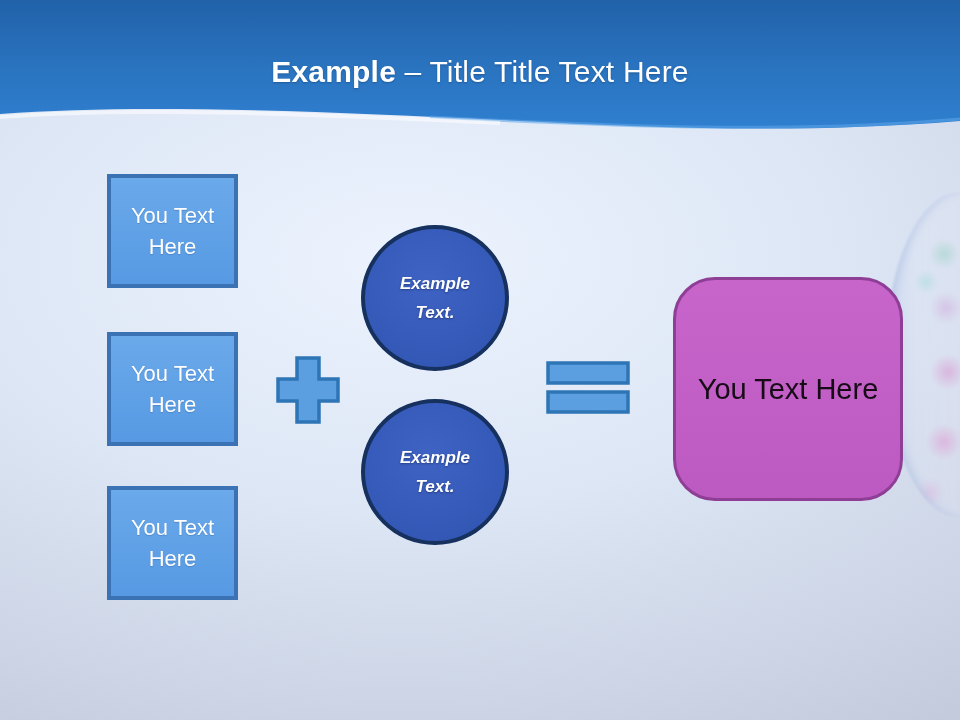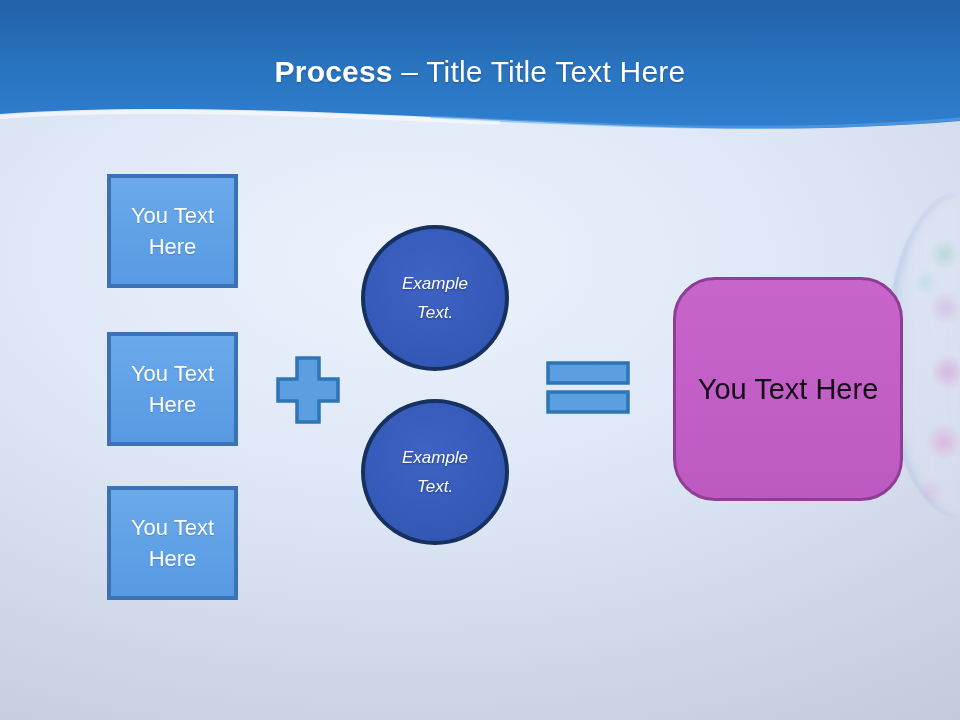--- a/index.html
+++ b/index.html
@@ -33,21 +33,21 @@
   
   .op{position:absolute;}
   .op-plus{left:274px;top:354px;}
   .op-equals{left:544px;top:358px;}
   
   .example-circle{
     position:absolute;left:361px;width:148px;height:146px;border-radius:50%;
     box-sizing:border-box;
     background:radial-gradient(circle at 45% 38%, #3f63c4 0%, #3458b6 70%, #2e4fa9 100%);
     border:4px solid var(--circle-border,#17315f);
-    color:#ffffff;font-size:17px;font-weight:normal;font-style:italic;line-height:29px;
+    color:#ffffff;font-size:17px;font-weight:bold;font-style:italic;line-height:29px;
     display:flex;align-items:center;justify-content:center;text-align:center;
     text-shadow:0 1px 2px rgba(10,25,60,.45);
   }
   .circle1{top:225px;} .circle2{top:399px;}
   .example-circle .c-label{width:92px;}
   
   .result-box{
     position:absolute;left:673px;top:277px;width:230px;height:224px;box-sizing:border-box;
     background:linear-gradient(180deg,#c765cb 0%, #bd5ac2 100%);
     border:3px solid var(--result-border,#8f3e96);
@@ -85,21 +85,21 @@
         <stop offset="0.55" stop-color="#2a74c0"></stop>
         <stop offset="1" stop-color="#2f7fd0"></stop>
       </linearGradient>
     </defs>
     <path d="M0 0 H960 V121 C 800 134 660 128 500 120 C 330 112 140 103 0 114 Z" fill="url(#hdrGrad)"></path>
     <path d="M430 117 C 610 126 790 134 960 119" fill="none" stroke="#5fa6e8" stroke-width="3" opacity="0.55"></path>
     <path d="M0 117 C 140 106 330 115 500 123" fill="none" stroke="#ffffff" stroke-width="4" opacity="0.55"></path>
   </svg>
 
   <div class="title">
-    <span class="bold">Process</span><span> – Title Title Text Here</span>
+    <span class="bold">Example</span><span> – Title Title Text Here</span>
   </div>
 
   <div class="decorative-photo"></div>
 
   <div class="input-box box1">
     <div class="bx-label">You Text Here</div>
   </div>
   <div class="input-box box2">
     <div class="bx-label">You Text Here</div>
   </div>

